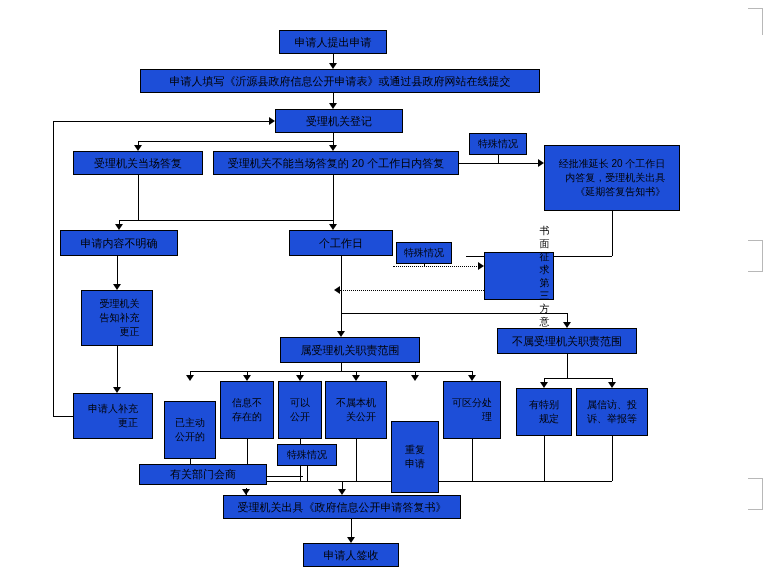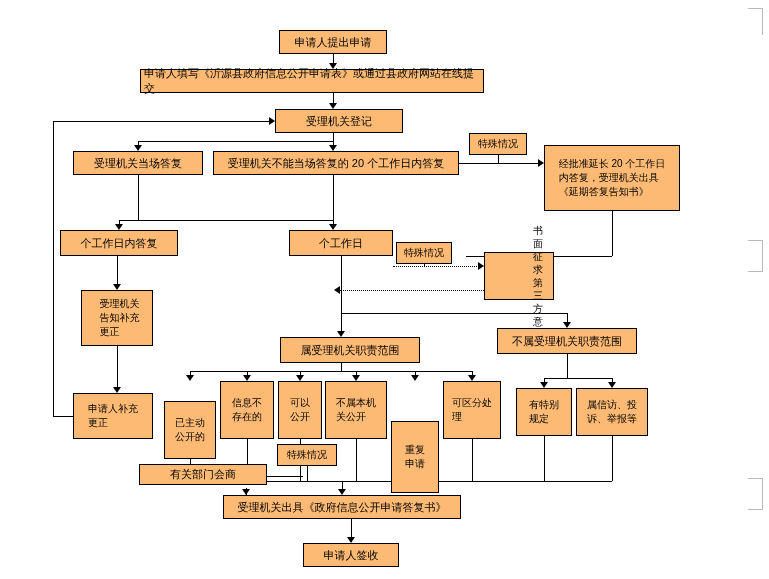--- a/index.html
+++ b/index.html
@@ -14,26 +14,26 @@
     position: relative;
     width: 769px;
     height: 579px;
     background: #ffffff;
     overflow: hidden;
   }
   .node {
     position: absolute;
     box-sizing: border-box;
     border: 1px solid #000000;
-    background: #fdba74;
+    background: #1d4ed8;
     color: #000000;
     display: flex;
     align-items: center;
     justify-content: center;
-    text-align: left;
+    text-align: right;
     font-size: 11px;
     line-height: 15px;
     padding: 1px 3px;
     z-index: 3;
     white-space: pre-line;
   }
   .node.small {
     font-size: 10px;
     line-height: 14px;
   }
@@ -94,35 +94,35 @@
 <body>
 
 <div id="canvas">
 
   <div class="corner" style="top:8px; right:6px; width:14px; height:26px; border-width:1px 1px 0 0;"></div>
   <div class="corner" style="top:240px; right:6px; width:14px; height:30px; border-width:1px 1px 1px 0;"></div>
   <div class="corner" style="top:478px; right:6px; width:14px; height:30px; border-width:1px 1px 1px 0;"></div>
 
   <div class="node" style="left:279px; top:30px; width:108px; height:24px;">申请人提出申请</div>
 
-  <div class="node" style="left:140px; top:69px; width:344px; height:24px;">申请人填写《沂源县政府信息公开申请表》或通过县政府网站在线提交</div>
+  <div class="node" style="left:140px; top:69px; width:400px; height:24px;">申请人填写《沂源县政府信息公开申请表》或通过县政府网站在线提交</div>
 
   <div class="node" style="left:275px; top:109px; width:128px; height:24px;">受理机关登记</div>
 
   <div class="node" style="left:73px; top:151px; width:130px; height:24px;">受理机关当场答复</div>
 
   <div class="node" style="left:213px; top:151px; width:246px; height:24px;">受理机关不能当场答复的 20 个工作日内答复</div>
 
   <div class="node small" style="left:469px; top:133px; width:58px; height:22px;">特殊情况</div>
 
   <div class="node small" style="left:544px; top:145px; width:136px; height:66px;">经批准延长 20 个工作日
 内答复，受理机关出具
 《延期答复告知书》</div>
 
-  <div class="node" style="left:60px; top:230px; width:118px; height:26px;">个工作日内答复</div>
+  <div class="node" style="left:60px; top:230px; width:118px; height:26px;">申请内容不明确</div>
 
   <div class="node" style="left:289px; top:230px; width:104px; height:26px;">个工作日</div>
 
   <div class="node small" style="left:396px; top:242px; width:56px; height:22px;">特殊情况</div>
 
   <div class="node tight" style="left:484px; top:252px; width:70px; height:48px;">书 面 征
 求 第 三 方 意</div>
 
   <div class="node small" style="left:81px; top:290px; width:72px; height:56px;padding-left:8px;">受理机关
 告知补充

